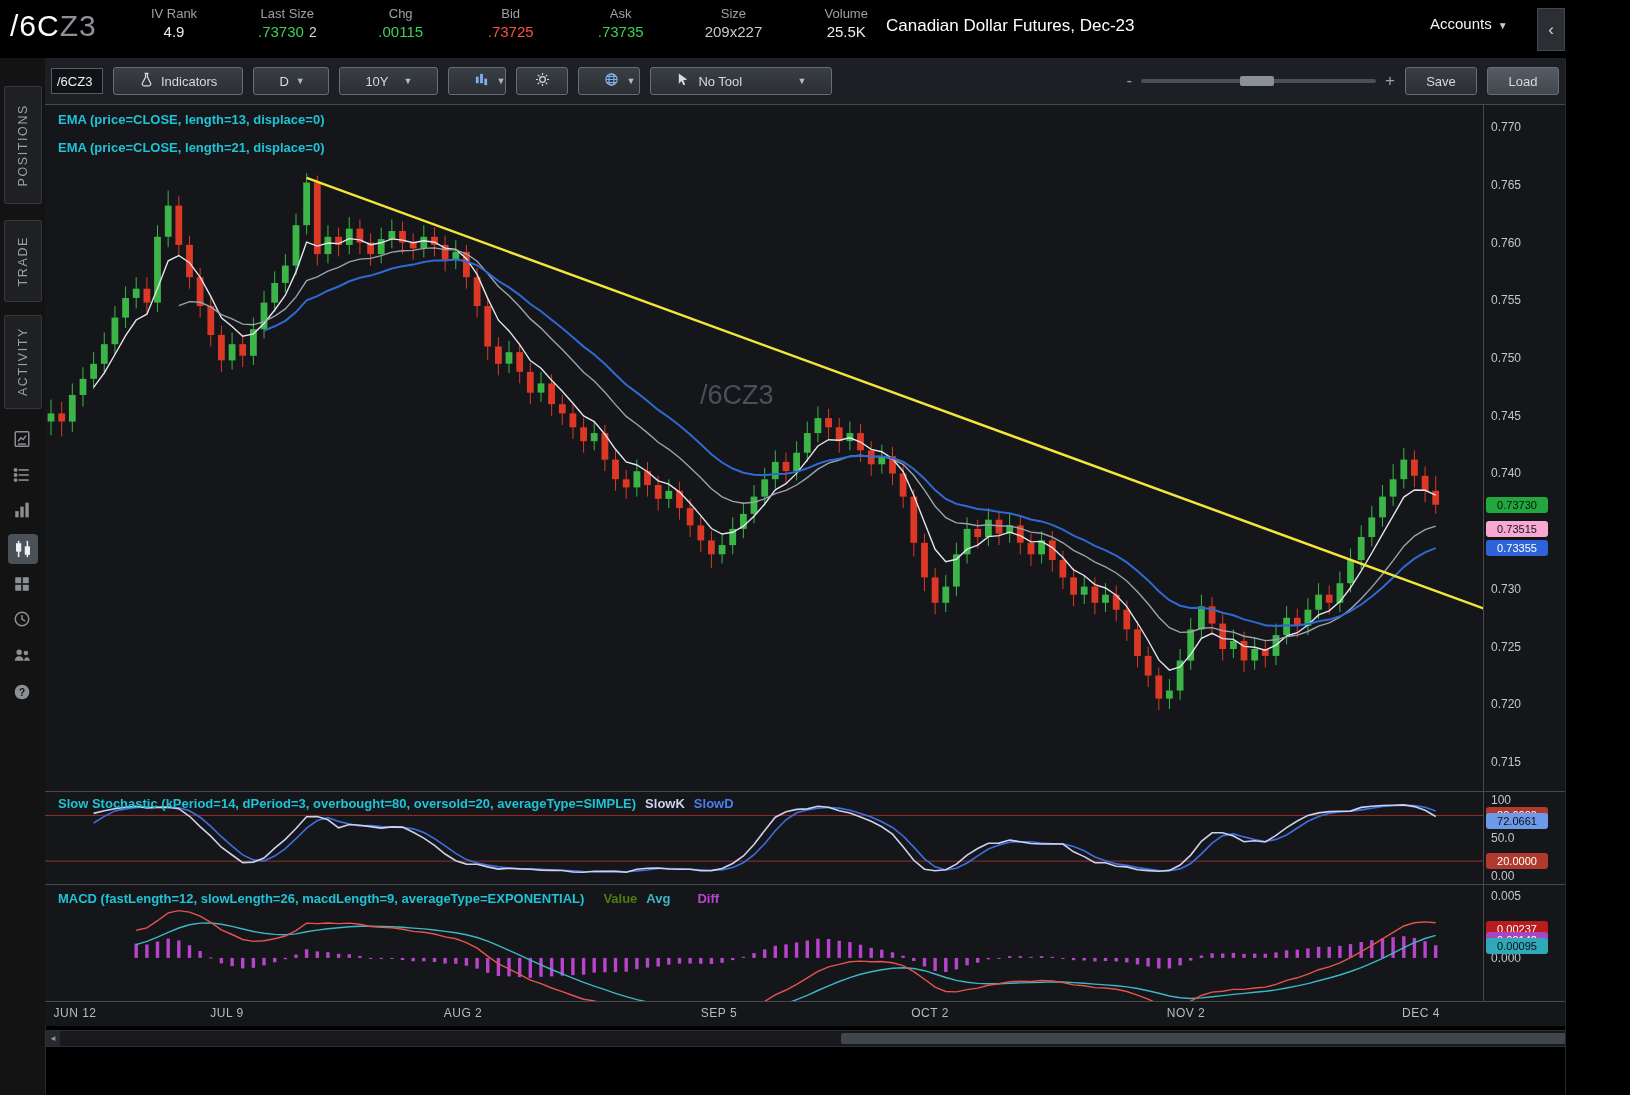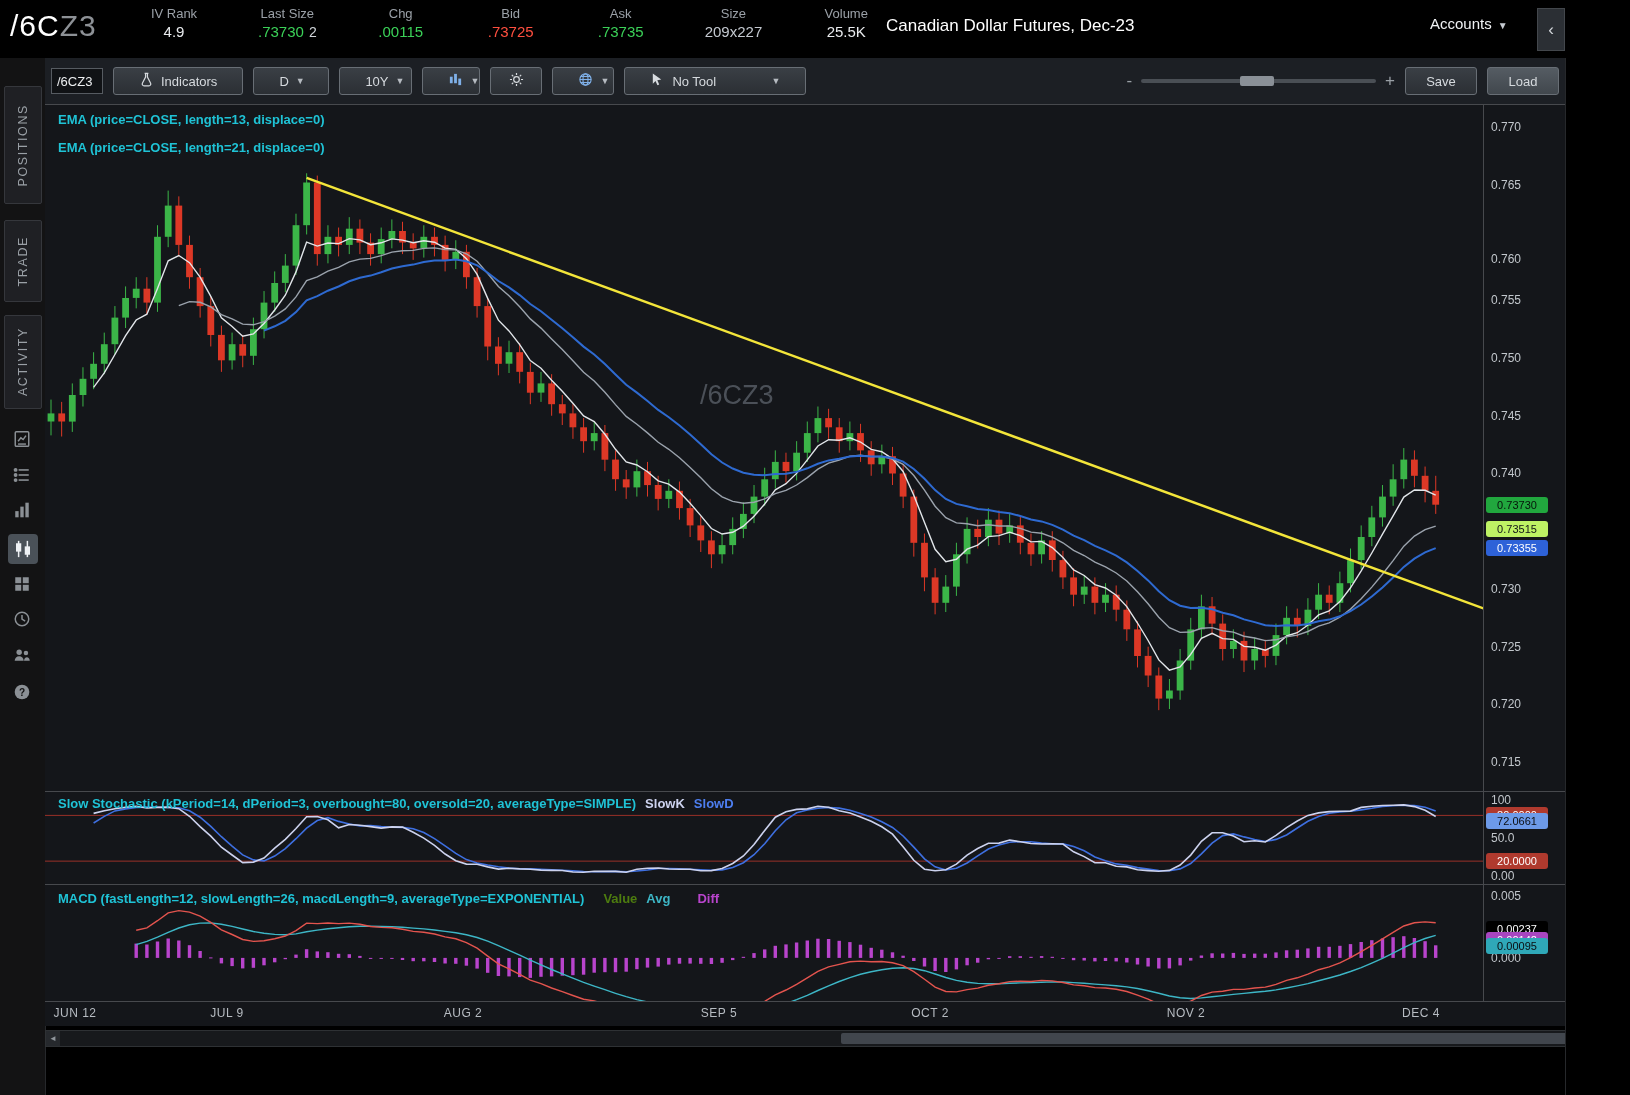--- a/index.html
+++ b/index.html
@@ -185,21 +185,21 @@
       <div class="tbtn">
         <span><svg viewBox="0 0 16 16" fill="none" stroke="#d6dade" stroke-width="1.3">
               <path d="M6 1.5h4M7 1.5v4L3.6 12a2 2 0 0 0 1.8 2.8h5.2a2 2 0 0 0 1.8-2.8L9 5.5v-4"></path>
             </svg></span>
         <span>Indicators</span>
       </div>
       <div class="tbtn" style="width:76px;">
         <span>D</span>
         <span class="car">▼</span>
       </div>
-      <div class="tbtn" style="width:73px;">
+      <div class="tbtn" style="width:99px;">
         <span>10Y</span>
         <span class="car">▼</span>
       </div>
       <div class="tbtn" style="width:58px;">
         <span><svg viewBox="0 0 16 16">
               <rect x="2" y="5" width="3" height="7" fill="#7fb0e8"></rect>
               <rect x="6.5" y="2" width="3" height="10" fill="#7fb0e8"></rect>
               <rect x="11" y="7" width="3" height="7" fill="#7fb0e8"></rect>
             </svg></span>
         <span class="car">▼</span>
@@ -654,21 +654,21 @@
     <div class="pane-title" style="top:738px;">
       <span class="cyan">Slow Stochastic (kPeriod=14, dPeriod=3, overbought=80, oversold=20, averageType=SIMPLE)</span><span class="legend-k">SlowK</span><span class="legend-d">SlowD</span>
     </div>
     <div class="pane-title" style="top:833px;">
       <span class="cyan">MACD (fastLength=12, slowLength=26, macdLength=9, averageType=EXPONENTIAL)</span><span class="legend-val">Value</span><span class="legend-avg">Avg</span><span class="legend-diff">Diff</span>
     </div>
 
     <div id="priceTicks">
         <div class="tick" style="top:62px;">0.770</div>
         <div class="tick" style="top:120px;">0.765</div>
-        <div class="tick" style="top:194px;">0.760</div>
+        <div class="tick" style="top:178px;">0.760</div>
         <div class="tick" style="top:235px;">0.755</div>
         <div class="tick" style="top:293px;">0.750</div>
         <div class="tick" style="top:351px;">0.745</div>
         <div class="tick" style="top:408px;">0.740</div>
         <div class="tick" style="top:466px;">0.735</div>
         <div class="tick" style="top:524px;">0.730</div>
         <div class="tick" style="top:582px;">0.725</div>
         <div class="tick" style="top:639px;">0.720</div>
         <div class="tick" style="top:697px;">0.715</div>
       </div>
@@ -676,30 +676,30 @@
         <div class="tick" style="top:735px;">100</div>
         <div class="tick" style="top:773px;">50.0</div>
         <div class="tick" style="top:811px;">0.00</div>
       </div>
     <div id="macdTicks">
         <div class="tick" style="top:831px;">0.005</div>
         <div class="tick" style="top:893px;">0.000</div>
       </div>
     <div id="priceBubbles">
         <div class="bubble" style="top:439px;background:#21a73e;color:#06130a;">0.73730</div>
-        <div class="bubble" style="top:463px;background:#bef264;color:#111418;">0.73515</div>
+        <div class="bubble" style="top:463px;background:#f9a8d4;color:#111418;">0.73515</div>
         <div class="bubble" style="top:482px;background:#2e62d8;color:#ffffff;">0.73355</div>
       </div>
     <div id="stochBubbles">
         <div class="bubble" style="top:749px;background:#b03a2e;color:#ffffff;">80.0000</div>
         <div class="bubble" style="top:755px;background:#6d9ae8;color:#0b0d10;">72.0661</div>
         <div class="bubble" style="top:795px;background:#b03a2e;color:#ffffff;">20.0000</div>
       </div>
     <div id="macdBubbles">
-        <div class="bubble" style="top:863px;background:#000000;color:#ffffff;">0.00237</div>
+        <div class="bubble" style="top:863px;background:#b91c1c;color:#ffffff;">0.00237</div>
         <div class="bubble" style="top:874px;background:#a846c0;color:#ffffff;">0.00142</div>
         <div class="bubble" style="top:880px;background:#2fa8b8;color:#0b0d10;">0.00095</div>
       </div>
     <div id="timeLabels">
         <div class="tlabel" style="left:30px;">JUN 12</div>
         <div class="tlabel" style="left:182px;">JUL 9</div>
         <div class="tlabel" style="left:418px;">AUG 2</div>
         <div class="tlabel" style="left:674px;">SEP 5</div>
         <div class="tlabel" style="left:885px;">OCT 2</div>
         <div class="tlabel" style="left:1141px;">NOV 2</div>

